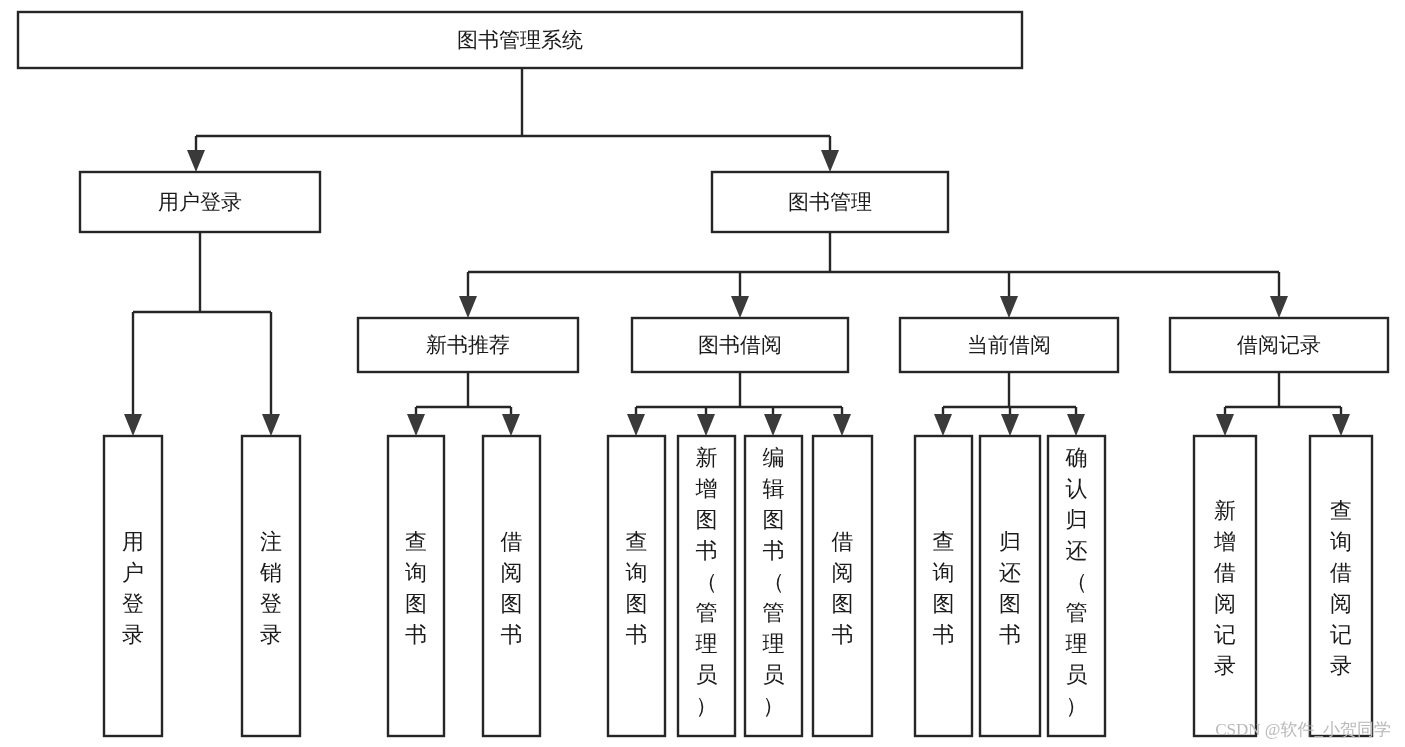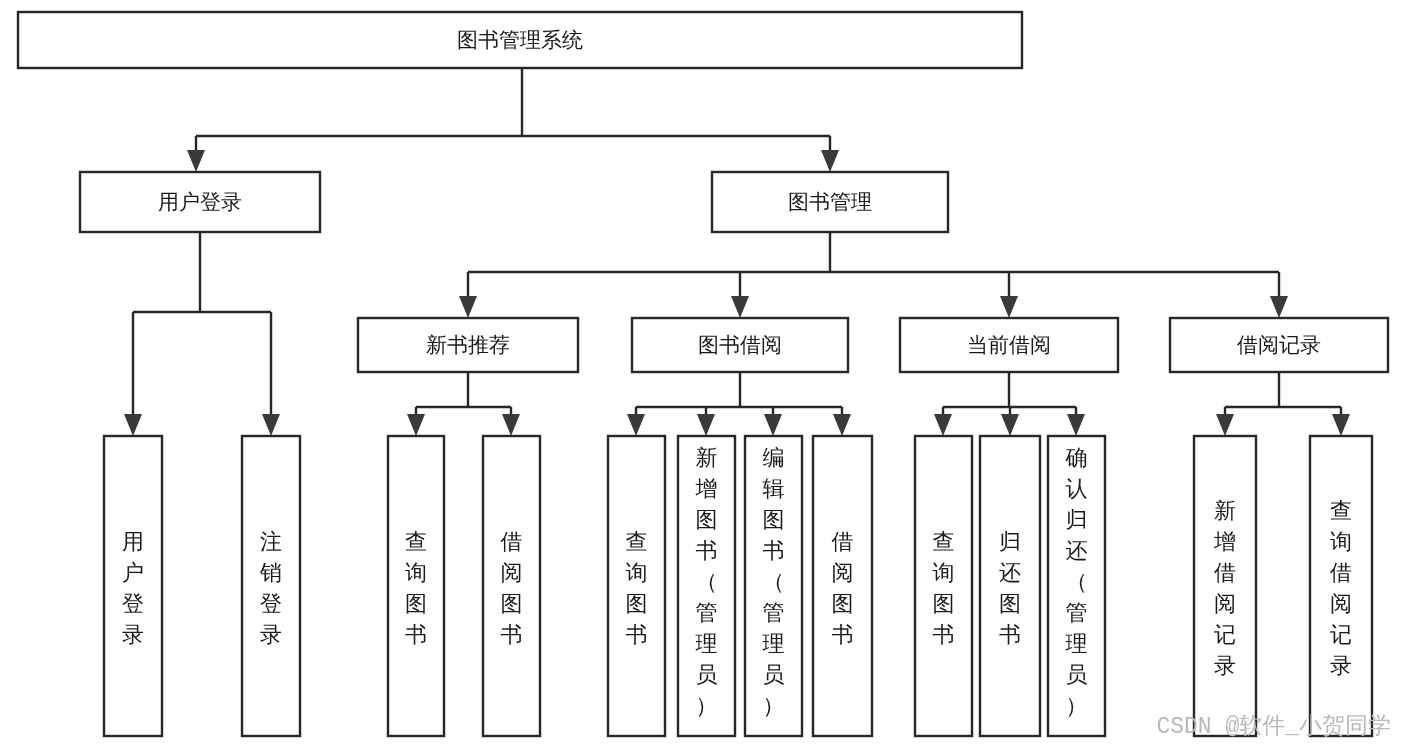--- a/index.html
+++ b/index.html
@@ -46,22 +46,22 @@
     font-family: "Liberation Sans", "DejaVu Sans", sans-serif;
     font-size: 21px;
     fill: #1a1a1a;
     text-anchor: middle;
     dominant-baseline: middle;
   }
   .watermark {
     position: absolute;
     right: 14px;
     bottom: 6px;
-    font-family: Liberation Mono, monospace;
-    font-size: 23px;
+    font-family: Liberation Serif, serif;
+    font-size: 17px;
     color: #b9b9b9;
     white-space: nowrap;
     user-select: none;
   }
 </style>
 </head>
 <body>
 
 <div id="diagram-root">
   <svg class="diagram-canvas" viewBox="0 0 1405 747">

